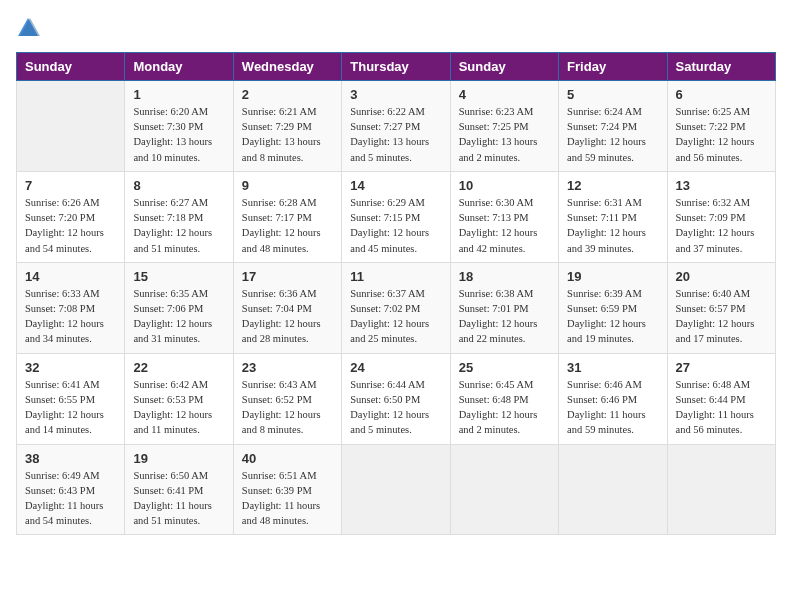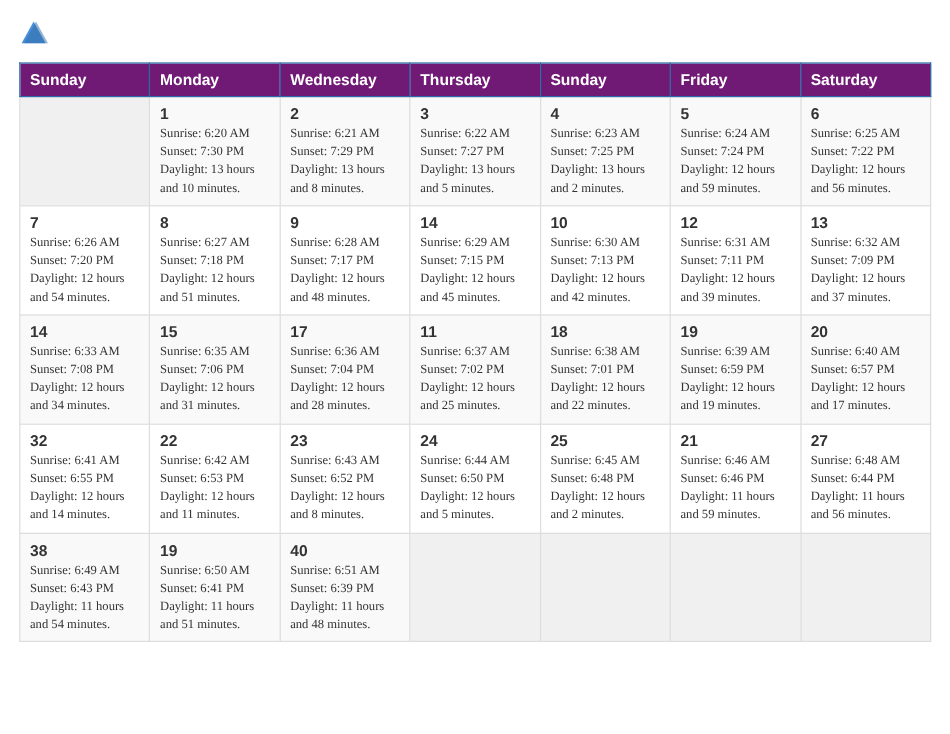--- a/index.html
+++ b/index.html
@@ -234,21 +234,21 @@
         </td>
         <td>
           <span class="day-number">24</span>
           <div class="day-info">Sunrise: 6:44 AM<br>Sunset: 6:50 PM<br>Daylight: 12 hours<br>and 5 minutes.</div>
         </td>
         <td>
           <span class="day-number">25</span>
           <div class="day-info">Sunrise: 6:45 AM<br>Sunset: 6:48 PM<br>Daylight: 12 hours<br>and 2 minutes.</div>
         </td>
         <td>
-          <span class="day-number">21</span>
+          <span class="day-number">31</span>
           <div class="day-info">Sunrise: 6:46 AM<br>Sunset: 6:46 PM<br>Daylight: 11 hours<br>and 59 minutes.</div>
         </td>
         <td>
           <span class="day-number">27</span>
           <div class="day-info">Sunrise: 6:48 AM<br>Sunset: 6:44 PM<br>Daylight: 11 hours<br>and 56 minutes.</div>
         </td>
       </tr>
       <tr>
         <td>
           <span class="day-number">38</span>

